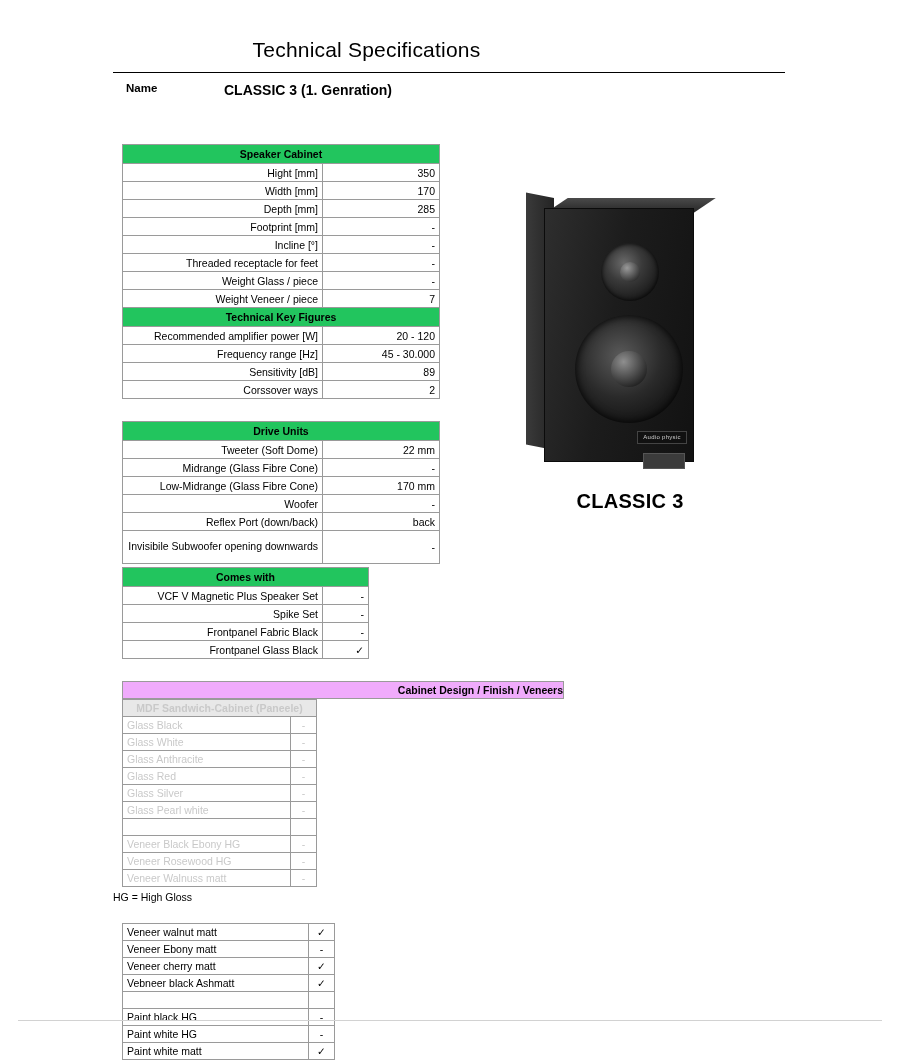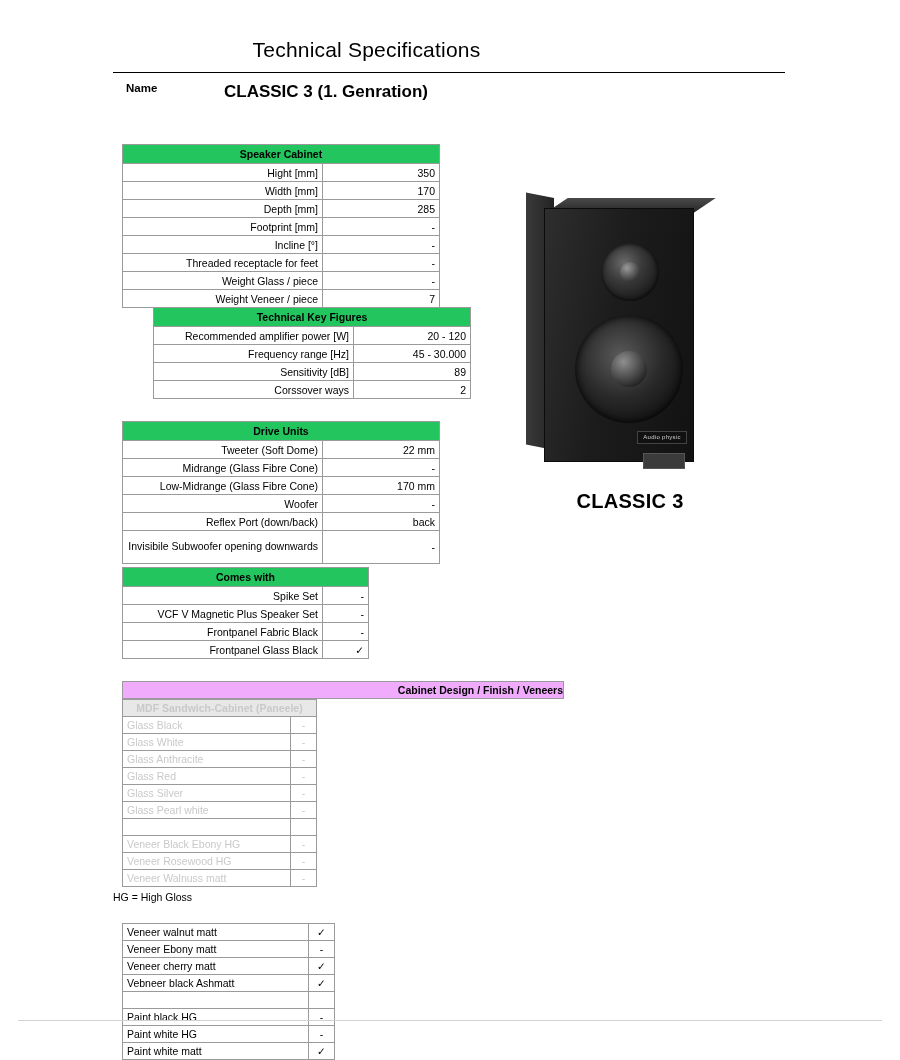--- a/index.html
+++ b/index.html
@@ -42,21 +42,21 @@
     position: absolute;
     top: 82px;
     left: 126px;
     font-size: 11.5px;
     font-weight: bold;
   }
   .name-value {
     position: absolute;
     top: 82px;
     left: 224px;
-    font-size: 17px;
+    font-size: 14px;
     font-weight: bold;
     text-align: right;
   }
 
   table.spec {
     position: absolute;
     border-collapse: collapse;
     font-size: 10.5px;
     table-layout: fixed;
   }
@@ -80,21 +80,21 @@
   }
   td.ctr {
     text-align: center;
   }
 
   
   #tbl-cabinet { top: 144px; left: 122px; width: 317px; }
   #tbl-cabinet col.c1 { width: 200px; }
   #tbl-cabinet col.c2 { width: 117px; }
 
-  #tbl-key { top: 307px; left: 122px; width: 317px; margin-left: 31px; }
+  #tbl-key { top: 307px; left: 122px; width: 317px; }
   #tbl-key col.c1 { width: 200px; }
   #tbl-key col.c2 { width: 117px; }
 
   #tbl-drive { top: 421px; left: 122px; width: 317px; }
   #tbl-drive col.c1 { width: 200px; }
   #tbl-drive col.c2 { width: 117px; }
 
   #tbl-comes { top: 567px; left: 122px; width: 246px; }
   #tbl-comes col.c1 { width: 200px; }
   #tbl-comes col.c2 { width: 46px; }
@@ -405,25 +405,25 @@
   <table class="spec" id="tbl-comes">
     <colgroup>
         <col class="c1">
         <col class="c2">
       </colgroup>
     <tbody>
         <tr>
           <th class="head" colspan="2">Comes with</th>
         </tr>
     <tr>
+      <td>VCF V Magnetic Plus Speaker Set</td>
+      <td class="ctr">-</td>
+    </tr>
+    <tr>
       <td>Spike Set</td>
-      <td class="ctr">-</td>
-    </tr>
-    <tr>
-      <td>VCF V Magnetic Plus Speaker Set</td>
       <td class="ctr">-</td>
     </tr>
     <tr>
       <td>Frontpanel Fabric Black</td>
       <td class="ctr">-</td>
     </tr>
     <tr>
       <td>Frontpanel Glass Black</td>
       <td class="ctr">✓</td>
     </tr>

